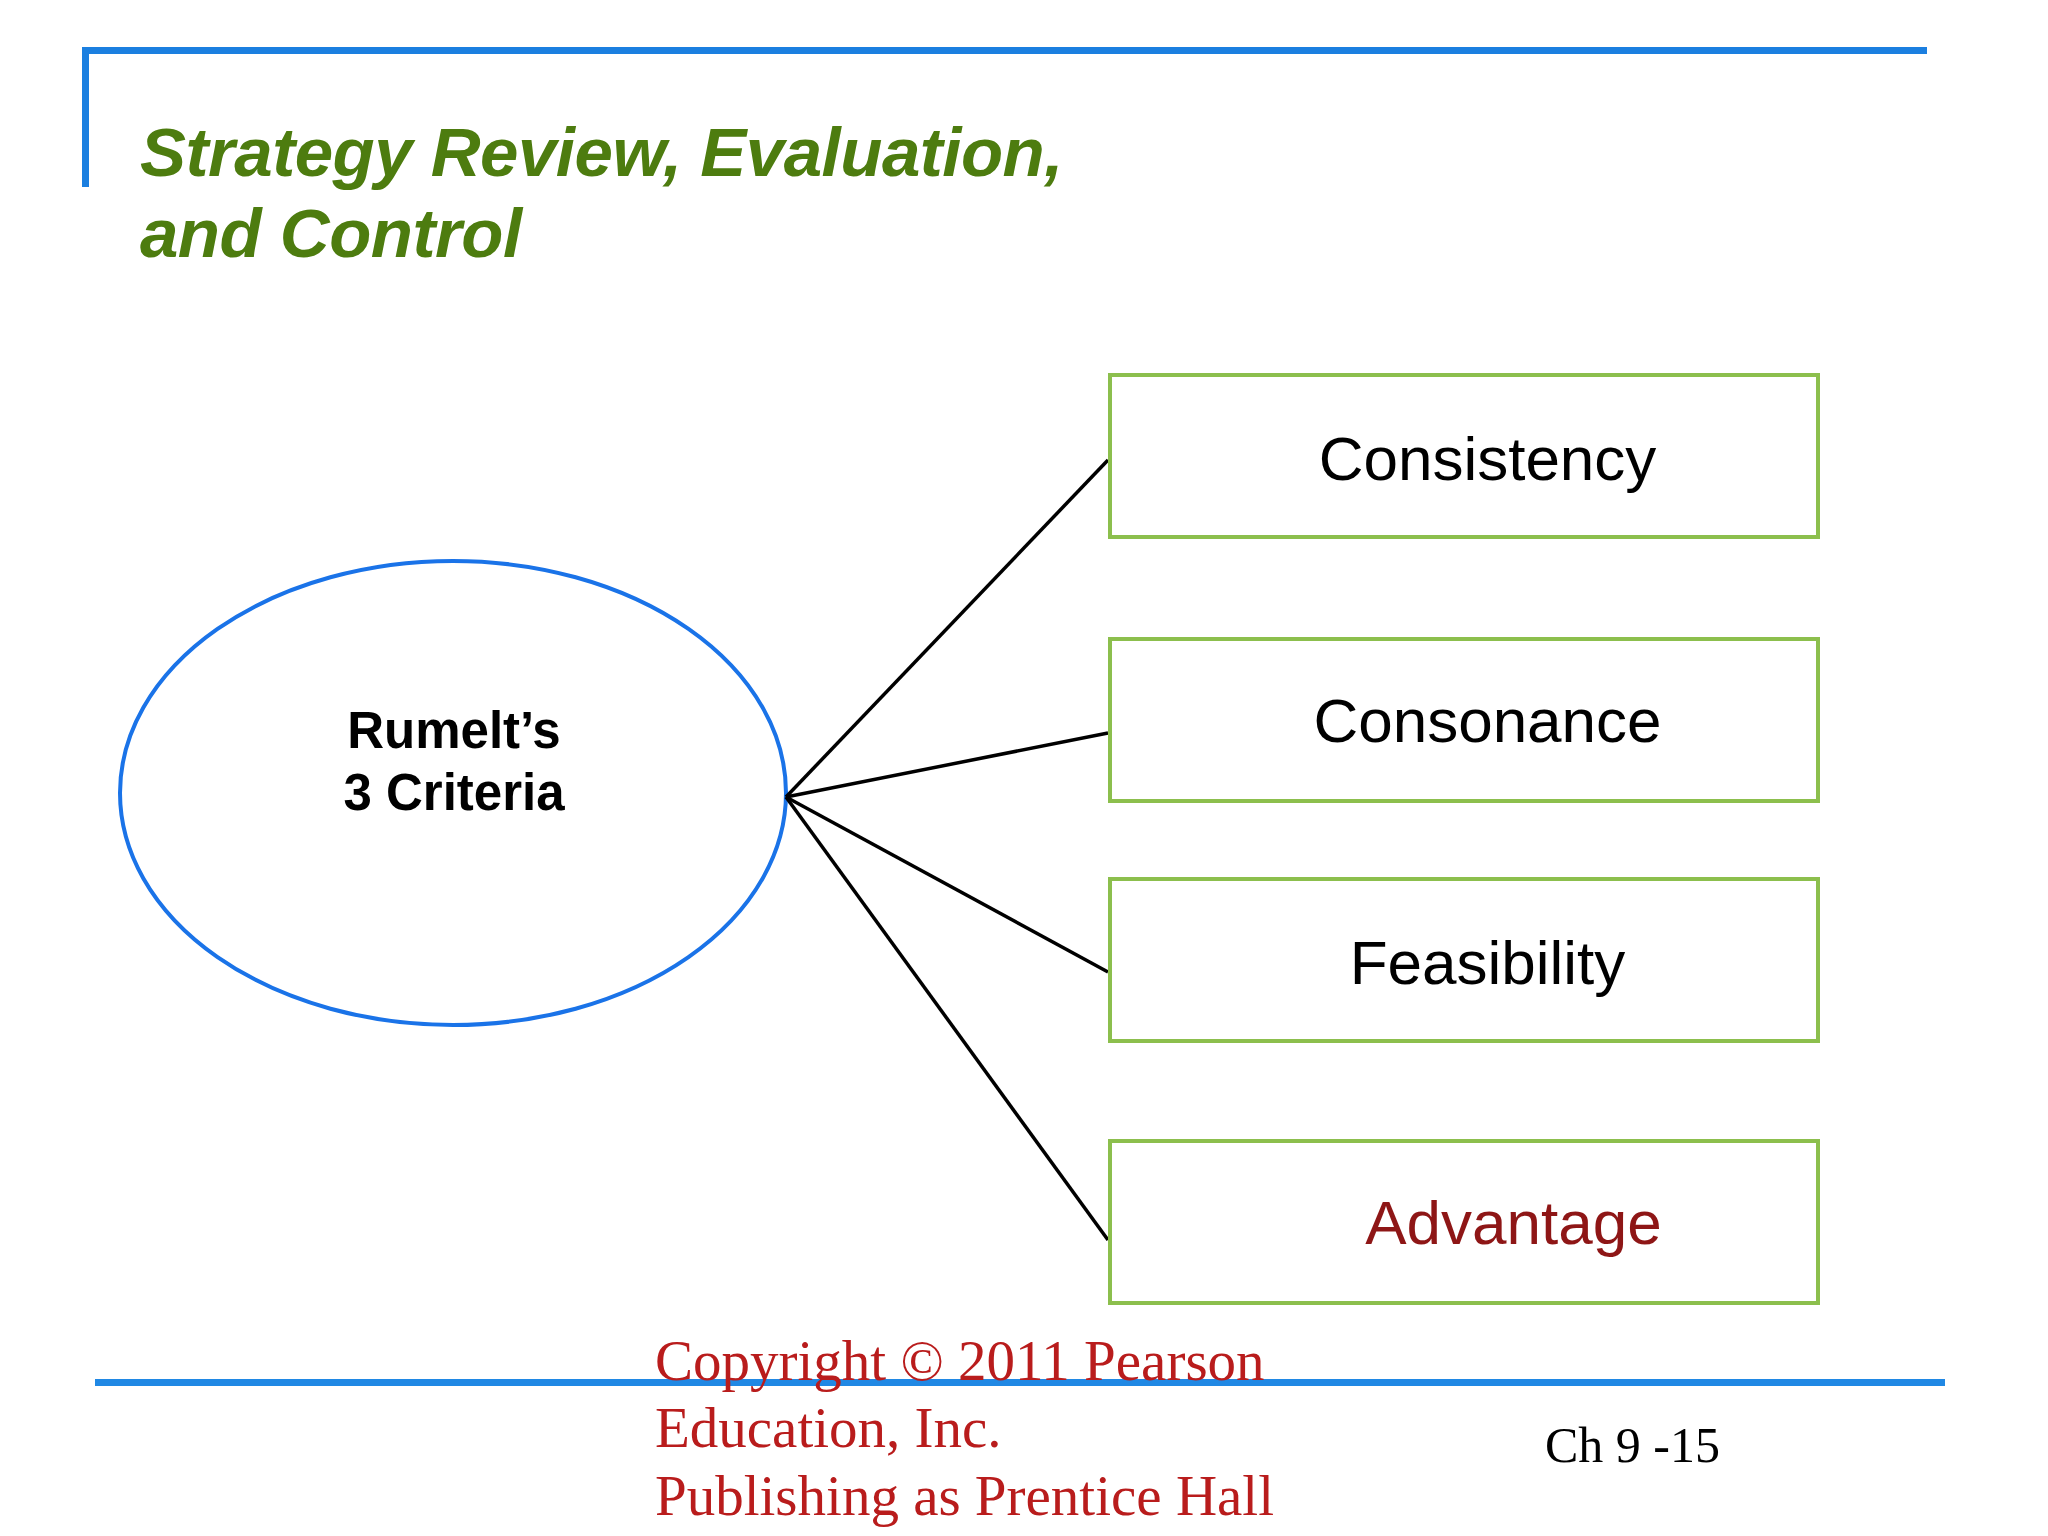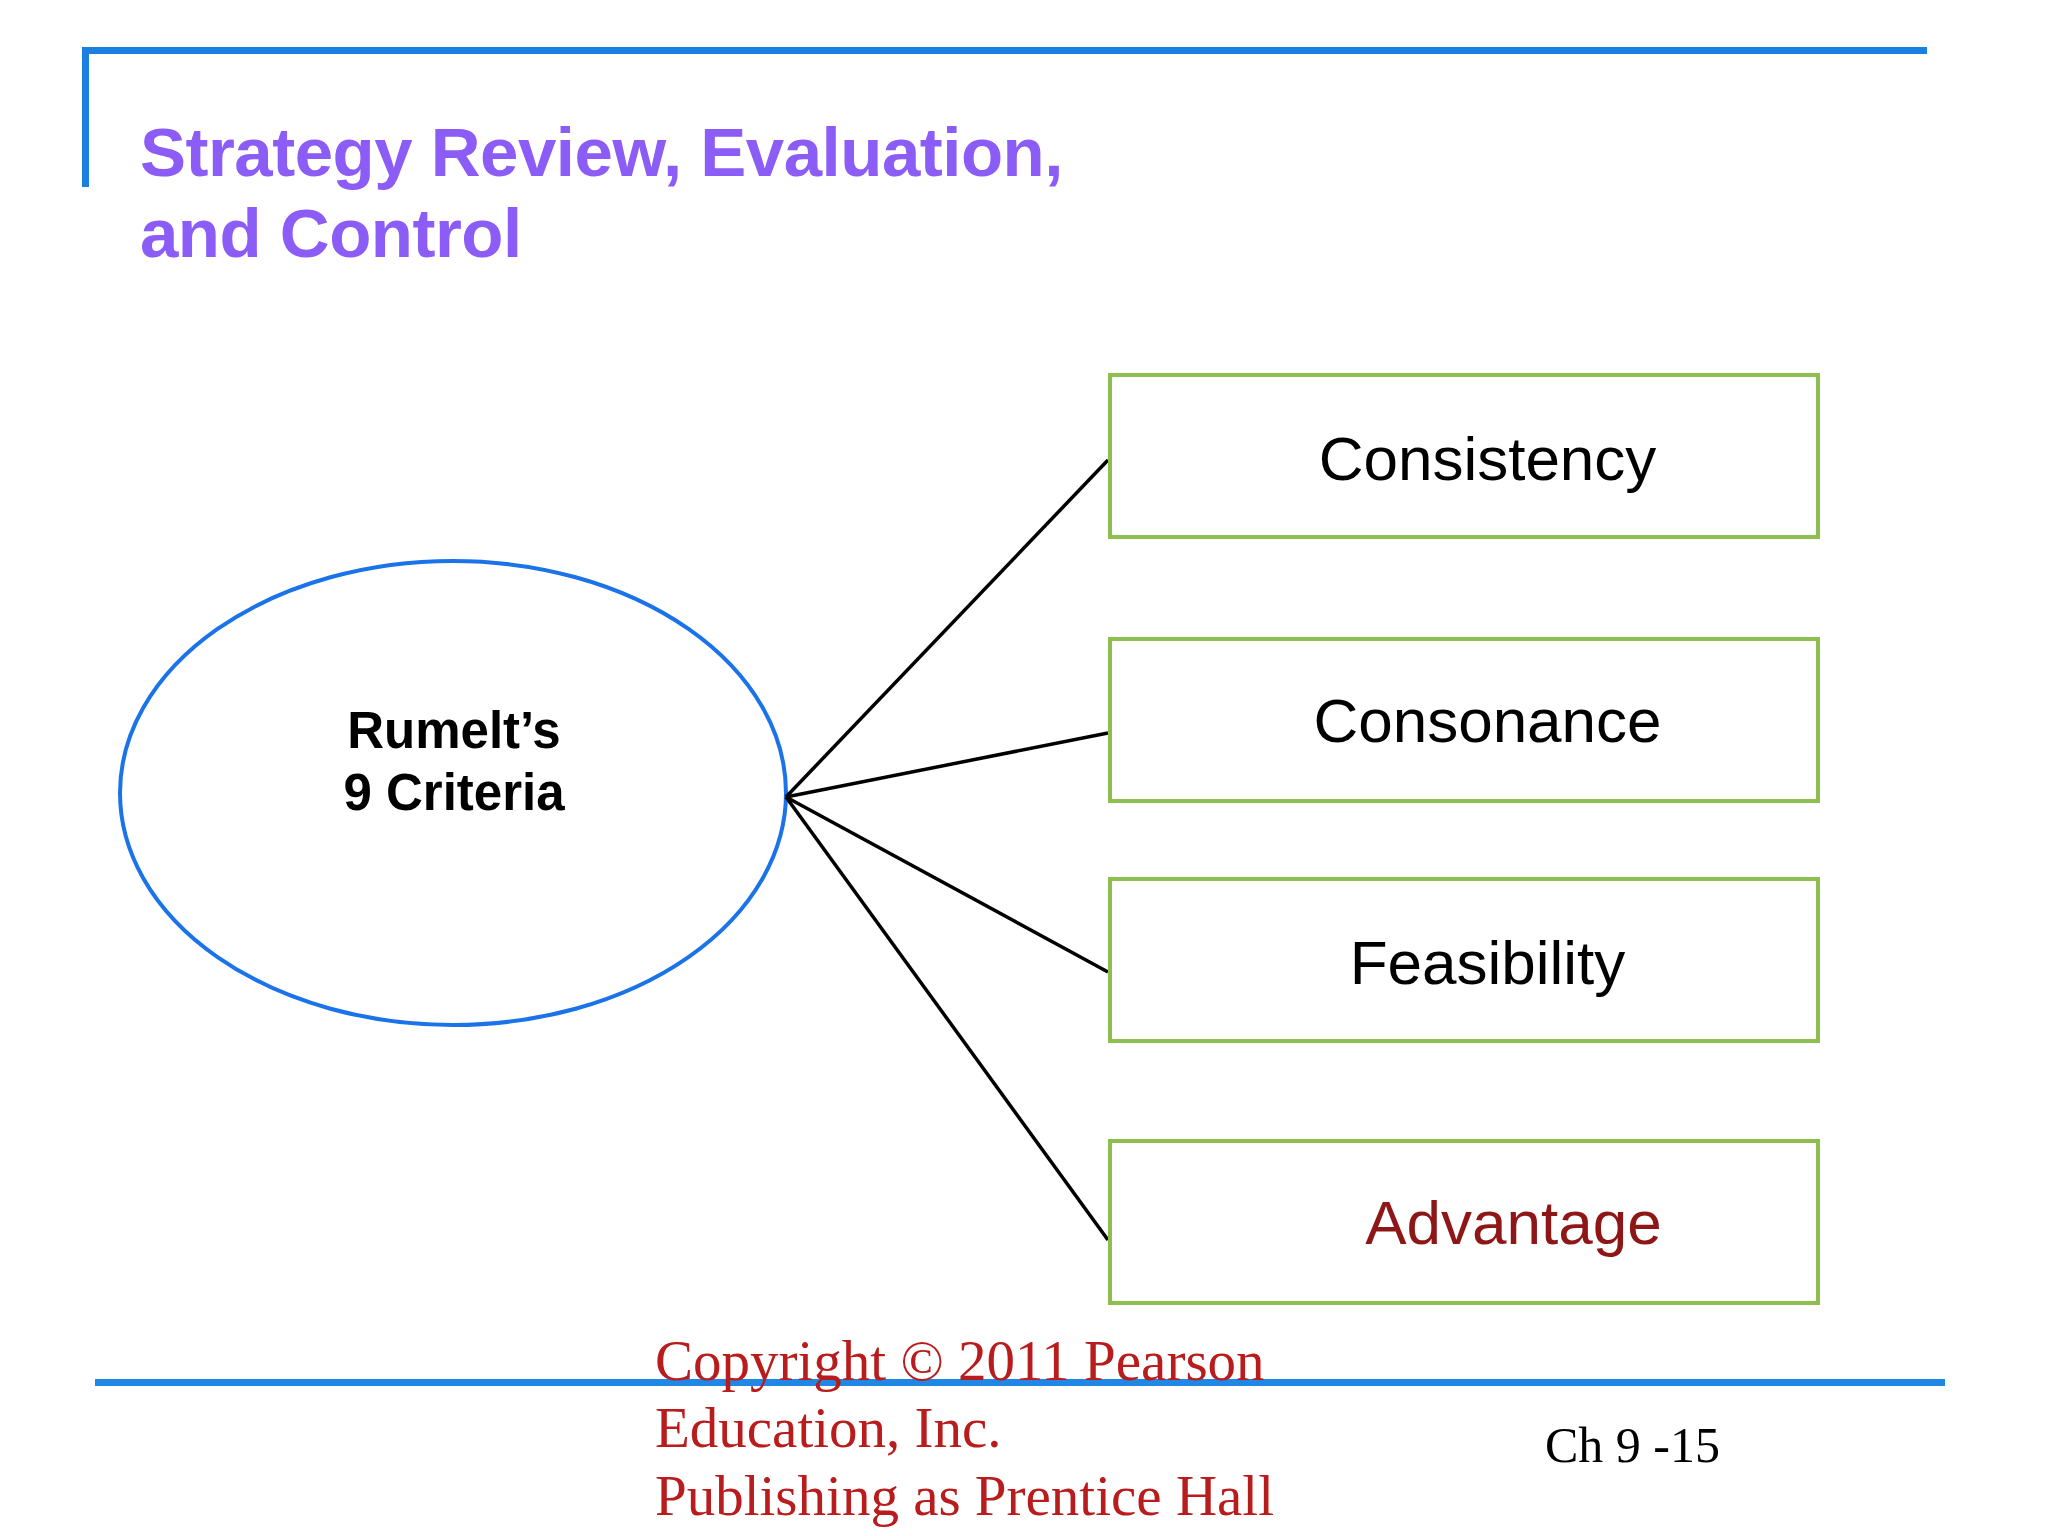--- a/index.html
+++ b/index.html
@@ -48,27 +48,28 @@
     height: 7px;
     background: #2088E4;
   }
 
   
   #title {
     position: absolute;
     left: 140px;
     top: 113px;
     width: 1400px;
-    color: #8b5cf6;
+    color: #4d7c0f;
     font-family: "Liberation Sans", sans-serif;
     font-weight: bold;
     font-size: 69px;
     line-height: 1.17;
     letter-spacing: -0.5px;
     white-space: pre-line;
+    font-style: italic;
   }
 
   
   #diagram {
     position: absolute;
     left: 0;
     top: 0;
     width: 2048px;
     height: 1536px;
   }
@@ -157,21 +158,21 @@
 
     <ellipse cx="453" cy="793" rx="333" ry="232" fill="#ffffff" stroke="#1A73E8" stroke-width="4"></ellipse>
 
     <line x1="786" y1="797" x2="1108" y2="460" stroke="#000000" stroke-width="3.5"></line>
     <line x1="786" y1="797" x2="1108" y2="733" stroke="#000000" stroke-width="3.5"></line>
     <line x1="786" y1="797" x2="1108" y2="972" stroke="#000000" stroke-width="3.5"></line>
     <line x1="786" y1="797" x2="1108" y2="1240" stroke="#000000" stroke-width="3.5"></line>
   </svg>
 
   <div id="ellipse-label">Rumelt’s
-9 Criteria</div>
+3 Criteria</div>
 
   <div class="crit-box" id="box-0"></div>
   <div class="crit-label" id="label-0">Consistency</div>
 
   <div class="crit-box" id="box-1"></div>
   <div class="crit-label" id="label-1">Consonance</div>
 
   <div class="crit-box" id="box-2"></div>
   <div class="crit-label" id="label-2">Feasibility</div>
 

